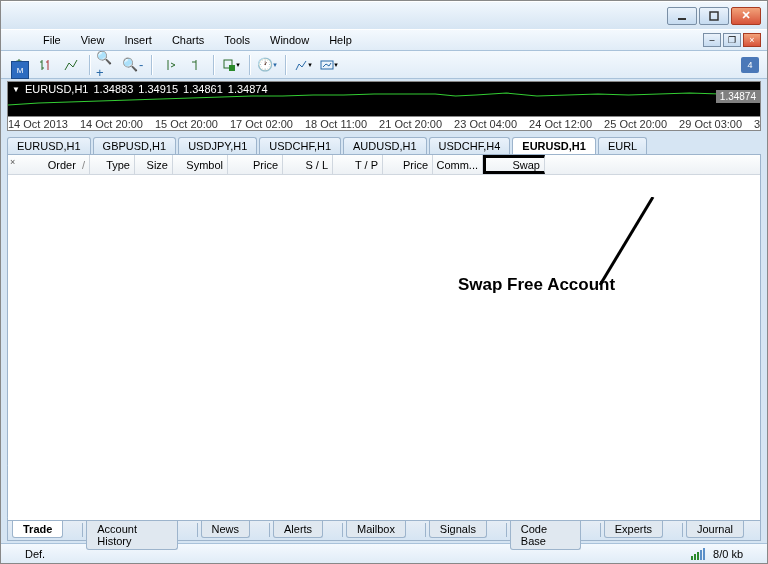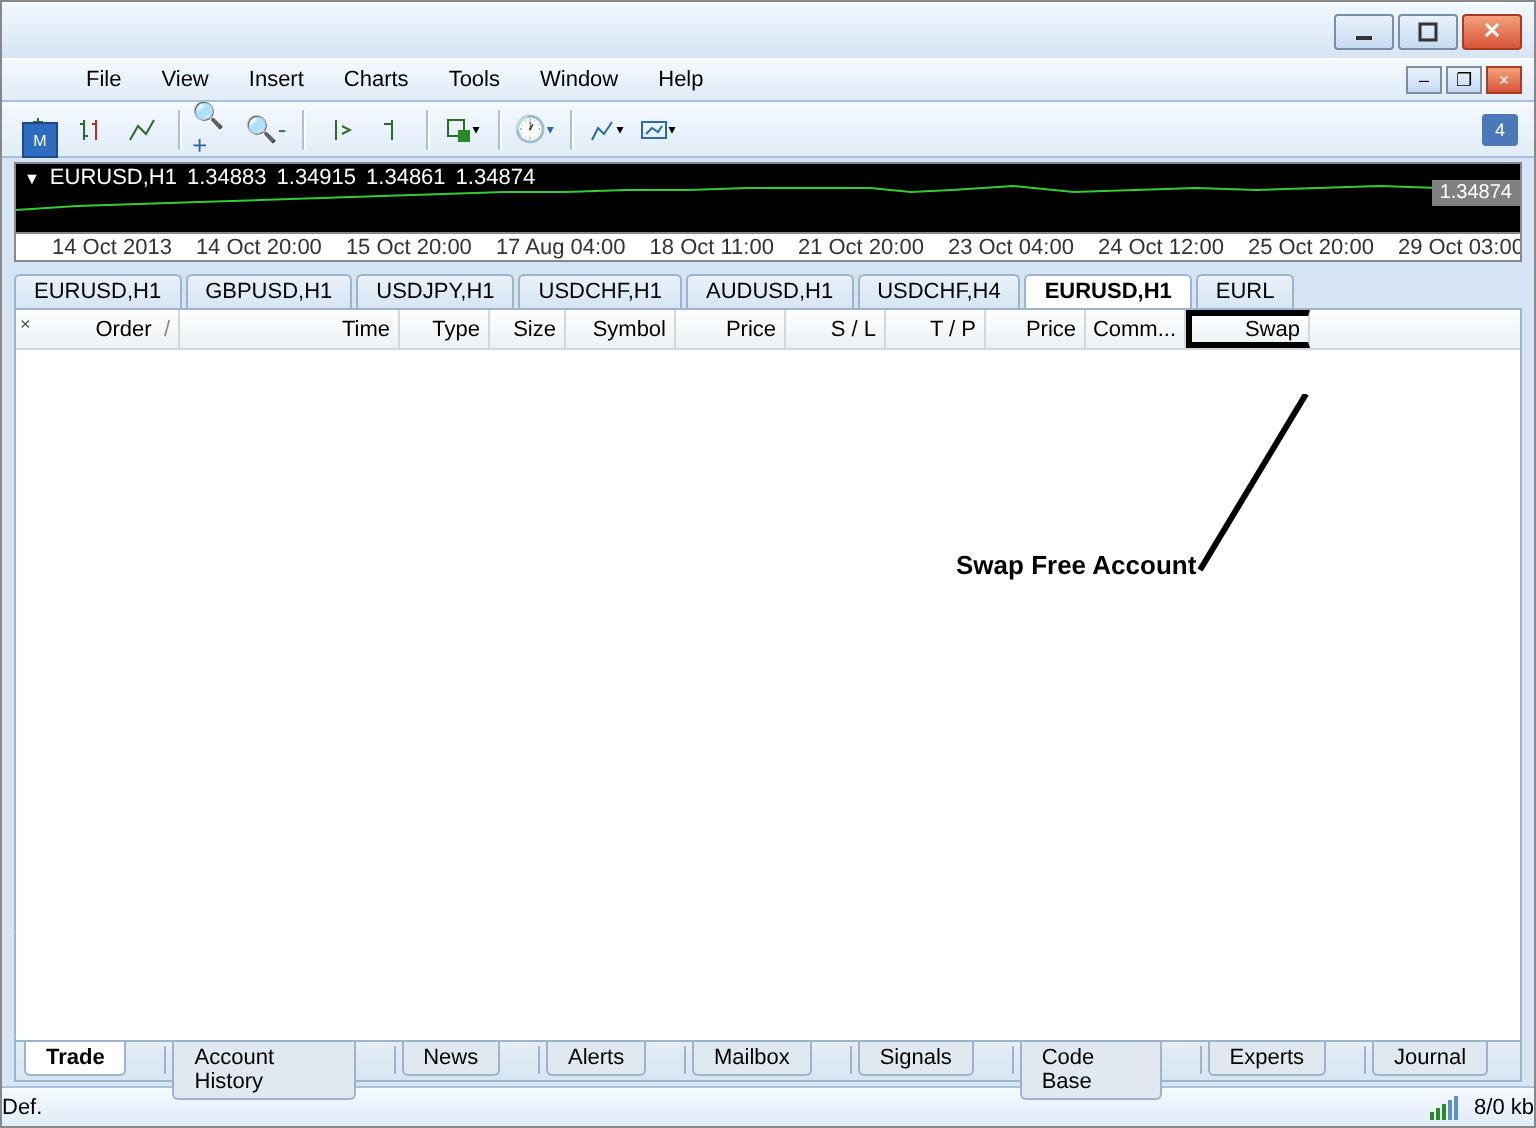--- a/index.html
+++ b/index.html
@@ -16,41 +16,41 @@
 .menubar .win-sub .x { background: linear-gradient(to bottom,#f2a27a,#d7533a); border: 1px solid #a83b22; color: #fff; }
 .toolbar { height: 28px; background: linear-gradient(to bottom,#f4f9fe,#e0ecf7); display: flex; align-items: center; padding-left: 6px; border-bottom: 1px solid #a9c2da; gap: 0; }
 .toolbar .tb-btn { width: 24px; height: 22px; display: flex; align-items: center; justify-content: center; margin-right: 2px; cursor: pointer; border: 1px solid transparent; font-size: 13px; }
 .toolbar .sep { width: 2px; height: 20px; border-left: 1px solid #a9c2da; border-right: 1px solid #fff; margin: 0 4px; }
 .toolbar .badge { margin-left: auto; margin-right: 8px; width: 18px; height: 16px; background: #4a78b8; color: #fff; font-size: 9px; display: flex; align-items: center; justify-content: center; border-radius: 2px; }
 .chart-strip { height: 36px; background: #000; margin: 2px 6px 0 6px; border: 1px solid #888; position: relative; color: #fff; display: flex; flex-direction: column; }
 .chart-strip .chart-hdr { font-size: 10px; padding: 1px 4px; display: flex; align-items: center; gap: 5px; }
 .chart-strip .chart-hdr .arrow { font-size: 8px; }
 .chart-strip svg { position: absolute; top: 10px; left: 0; width: calc(100% - 40px); height: 14px; }
 .chart-strip .price-box { position: absolute; right: 0; top: 8px; background: #808080; color: #fff; font-size: 10px; padding: 1px 4px; }
-.timeline { height: 14px; background: #fff; margin: 0 6px; border: 1px solid #888; border-top: none; font-size: 9px; display: flex; align-items: center; white-space: nowrap; overflow: hidden; color: #333; padding-left: 18px; }
+.timeline { height: 14px; background: #fff; margin: 0 6px; border: 1px solid #888; border-top: none; font-size: 9px; display: flex; align-items: center; white-space: nowrap; overflow: hidden; color: #333; padding-left: 0; }
 .timeline span { margin-right: 12px; }
 .chart-tabs { height: 20px; margin: 3px 6px 0 6px; display: flex; align-items: flex-end; font-size: 10px; position: relative; }
 .chart-tabs .tab { padding: 2px 9px; border: 1px solid #9db4cc; border-bottom: none; background: linear-gradient(to bottom,#eaf2fb,#d6e5f3); margin-right: 2px; border-radius: 3px 3px 0 0; cursor: pointer; white-space: nowrap; }
 .chart-tabs .tab.active { background: #fff; font-weight: bold; }
 .terminal { flex: 1; margin: 0 6px 2px 6px; border: 1px solid #9db4cc; background: #fff; display: flex; flex-direction: column; position: relative; }
 .terminal .close-x { position: absolute; left: 2px; top: 2px; font-size: 9px; cursor: pointer; color: #555; }
 .col-headers { height: 20px; border-bottom: 1px solid #d0d7df; display: flex; align-items: center; background: linear-gradient(to bottom,#fdfefe,#edf1f5); font-size: 11px; }
 .col-headers .col { border-right: 1px solid #d0d7df; height: 100%; display: flex; align-items: center; justify-content: center; padding: 0 4px; position: relative; }
 .col-headers .col.left { justify-content: flex-end; }
 .col-headers .col.right { justify-content: flex-end; }
 .highlight-box { border: 3px solid #000; }
 .terminal-body { flex: 1; background: #fff; position: relative; }
-.annotation { position: absolute; left: 470px; top: 100px; font-size: 13px; font-weight: bold; color: #000; }
+.annotation { position: absolute; left: 450px; top: 100px; font-size: 17px; font-weight: bold; color: #000; }
 .annotation-line { position: absolute; left: 587px; top: 22px; width: 60px; height: 90px; }
 .bottom-tabs { height: 20px; background: linear-gradient(to bottom,#e6edf5,#d6e5f3); display: flex; align-items: flex-start; font-size: 10px; border-top: 1px solid #9db4cc; padding-left: 4px; }
 .bottom-tabs .btab { padding: 2px 10px; border: 1px solid #9db4cc; border-top: none; background: #e0e8f0; margin-right: 16px; border-radius: 0 0 3px 3px; cursor: pointer; }
 .bottom-tabs .btab.active { background: #fff; font-weight: bold; }
 .bottom-tabs .bsep { width: 1px; height: 14px; background: #9db4cc; margin: 2px 3px 0 3px; }
 .side-label { position: absolute; left: -1px; bottom: 22px; writing-mode: vertical-rl; transform: rotate(180deg); background: #d6e5f3; font-size: 10px; padding: 6px 1px; border: 1px solid #9db4cc; color: #333; }
-.statusbar { height: 20px; background: linear-gradient(to bottom,#f4f9fe,#e0ecf7); display: flex; align-items: center; padding: 0 0; font-size: 10px; border-top: 1px solid #a9c2da; }
+.statusbar { height: 20px; background: linear-gradient(to bottom,#f4f9fe,#e0ecf7); display: flex; align-items: center; padding: 0 24px; font-size: 10px; border-top: 1px solid #a9c2da; }
 .statusbar .conn-bars { margin-left: auto; margin-right: 8px; display: flex; align-items: flex-end; gap: 1px; }
 .statusbar .conn-bars i { width: 2px; background: #2a8a2a; display: block; }
 .statusbar .conn-bars i:nth-child(1){height:4px}
 .statusbar .conn-bars i:nth-child(2){height:6px}
 .statusbar .conn-bars i:nth-child(3){height:8px}
 .statusbar .conn-bars i:nth-child(4){height:10px;background:#5a8fc8}
 .statusbar .conn-bars i:nth-child(5){height:12px;background:#5a8fc8}
 </style>
 </head>
 <body>
@@ -162,21 +162,21 @@
     </div>
     <svg preserveAspectRatio="none" viewBox="0 0 700 14">
       <polyline points="0,13 30,11 60,10 90,9 120,8 150,7 180,6 210,5 240,4 270,4 300,3 330,3 360,2 390,2 420,2 440,4 460,3 490,1 520,4 550,3 580,2 610,3 640,2 670,1 700,2" fill="none" stroke="#33cc33" stroke-width="1"></polyline>
     </svg>
     <div class="price-box">1.34874</div>
   </div>
   <div class="timeline">
     <span>14 Oct 2013</span>
     <span>14 Oct 20:00</span>
     <span>15 Oct 20:00</span>
-    <span>17 Aug 04:00</span>
+    <span>17 Oct 02:00</span>
     <span>18 Oct 11:00</span>
     <span>21 Oct 20:00</span>
     <span>23 Oct 04:00</span>
     <span>24 Oct 12:00</span>
     <span>25 Oct 20:00</span>
     <span>29 Oct 03:00</span>
     <span>30 Oct 11:00</span>
 
   </div>
 
@@ -190,21 +190,20 @@
     <div class="tab active">EURUSD,H1</div>
     <div class="tab">EURL</div>
 
   </div>
 
   <div class="terminal">
     <span class="close-x">×</span>
     <div class="side-label">Terminal</div>
     <div class="col-headers" style="padding-left:12px">
       <div class="col left" style="width:70px"><span>Order</span>&nbsp;&nbsp;<span style="color:#888">/</span></div>
-      <div class="col right" style="width:110px">Time</div>
       <div class="col right" style="width:45px">Type</div>
       <div class="col right" style="width:38px">Size</div>
       <div class="col left" style="width:55px">Symbol</div>
       <div class="col right" style="width:55px">Price</div>
       <div class="col right" style="width:50px">S / L</div>
       <div class="col right" style="width:50px">T / P</div>
       <div class="col right" style="width:50px">Price</div>
       <div class="col right" style="width:50px">Comm...</div>
       <div class="col right highlight-box" style="width:62px">Swap</div>
     </div>

